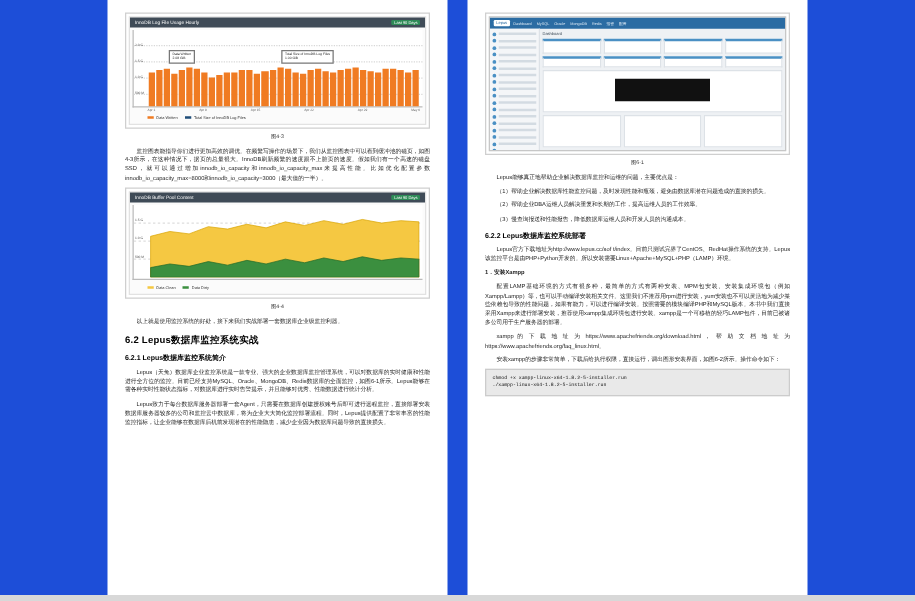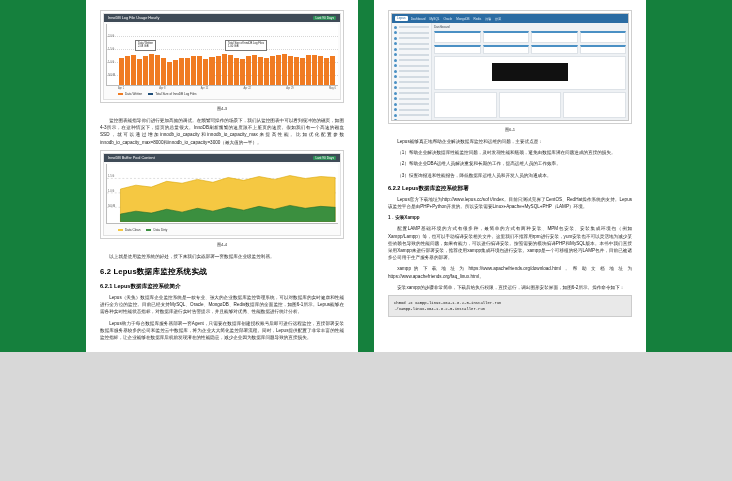--- a/index.html
+++ b/index.html
@@ -4,22 +4,22 @@
 <style>
   * { box-sizing: border-box; }
   html, body {
     margin: 0; padding: 0;
     width: 732px; height: 481px;
     background: #d8d8d8;
     font-family: "Liberation Sans", sans-serif;
   }
   #page {
     position: relative;
-    width: 732px; height: 352px;
-    background: #15803d;
+    width: 732px; height: 476px;
+    background: #1d4ed8;
     overflow: hidden;
   }
   .page-sheet {
     position: absolute;
     top: 0;
     background: #ffffff;
     height: 481px;
   }
   #left-page  { left: 86px;  width: 272px; }
   #right-page { left: 374px; width: 272px; }

